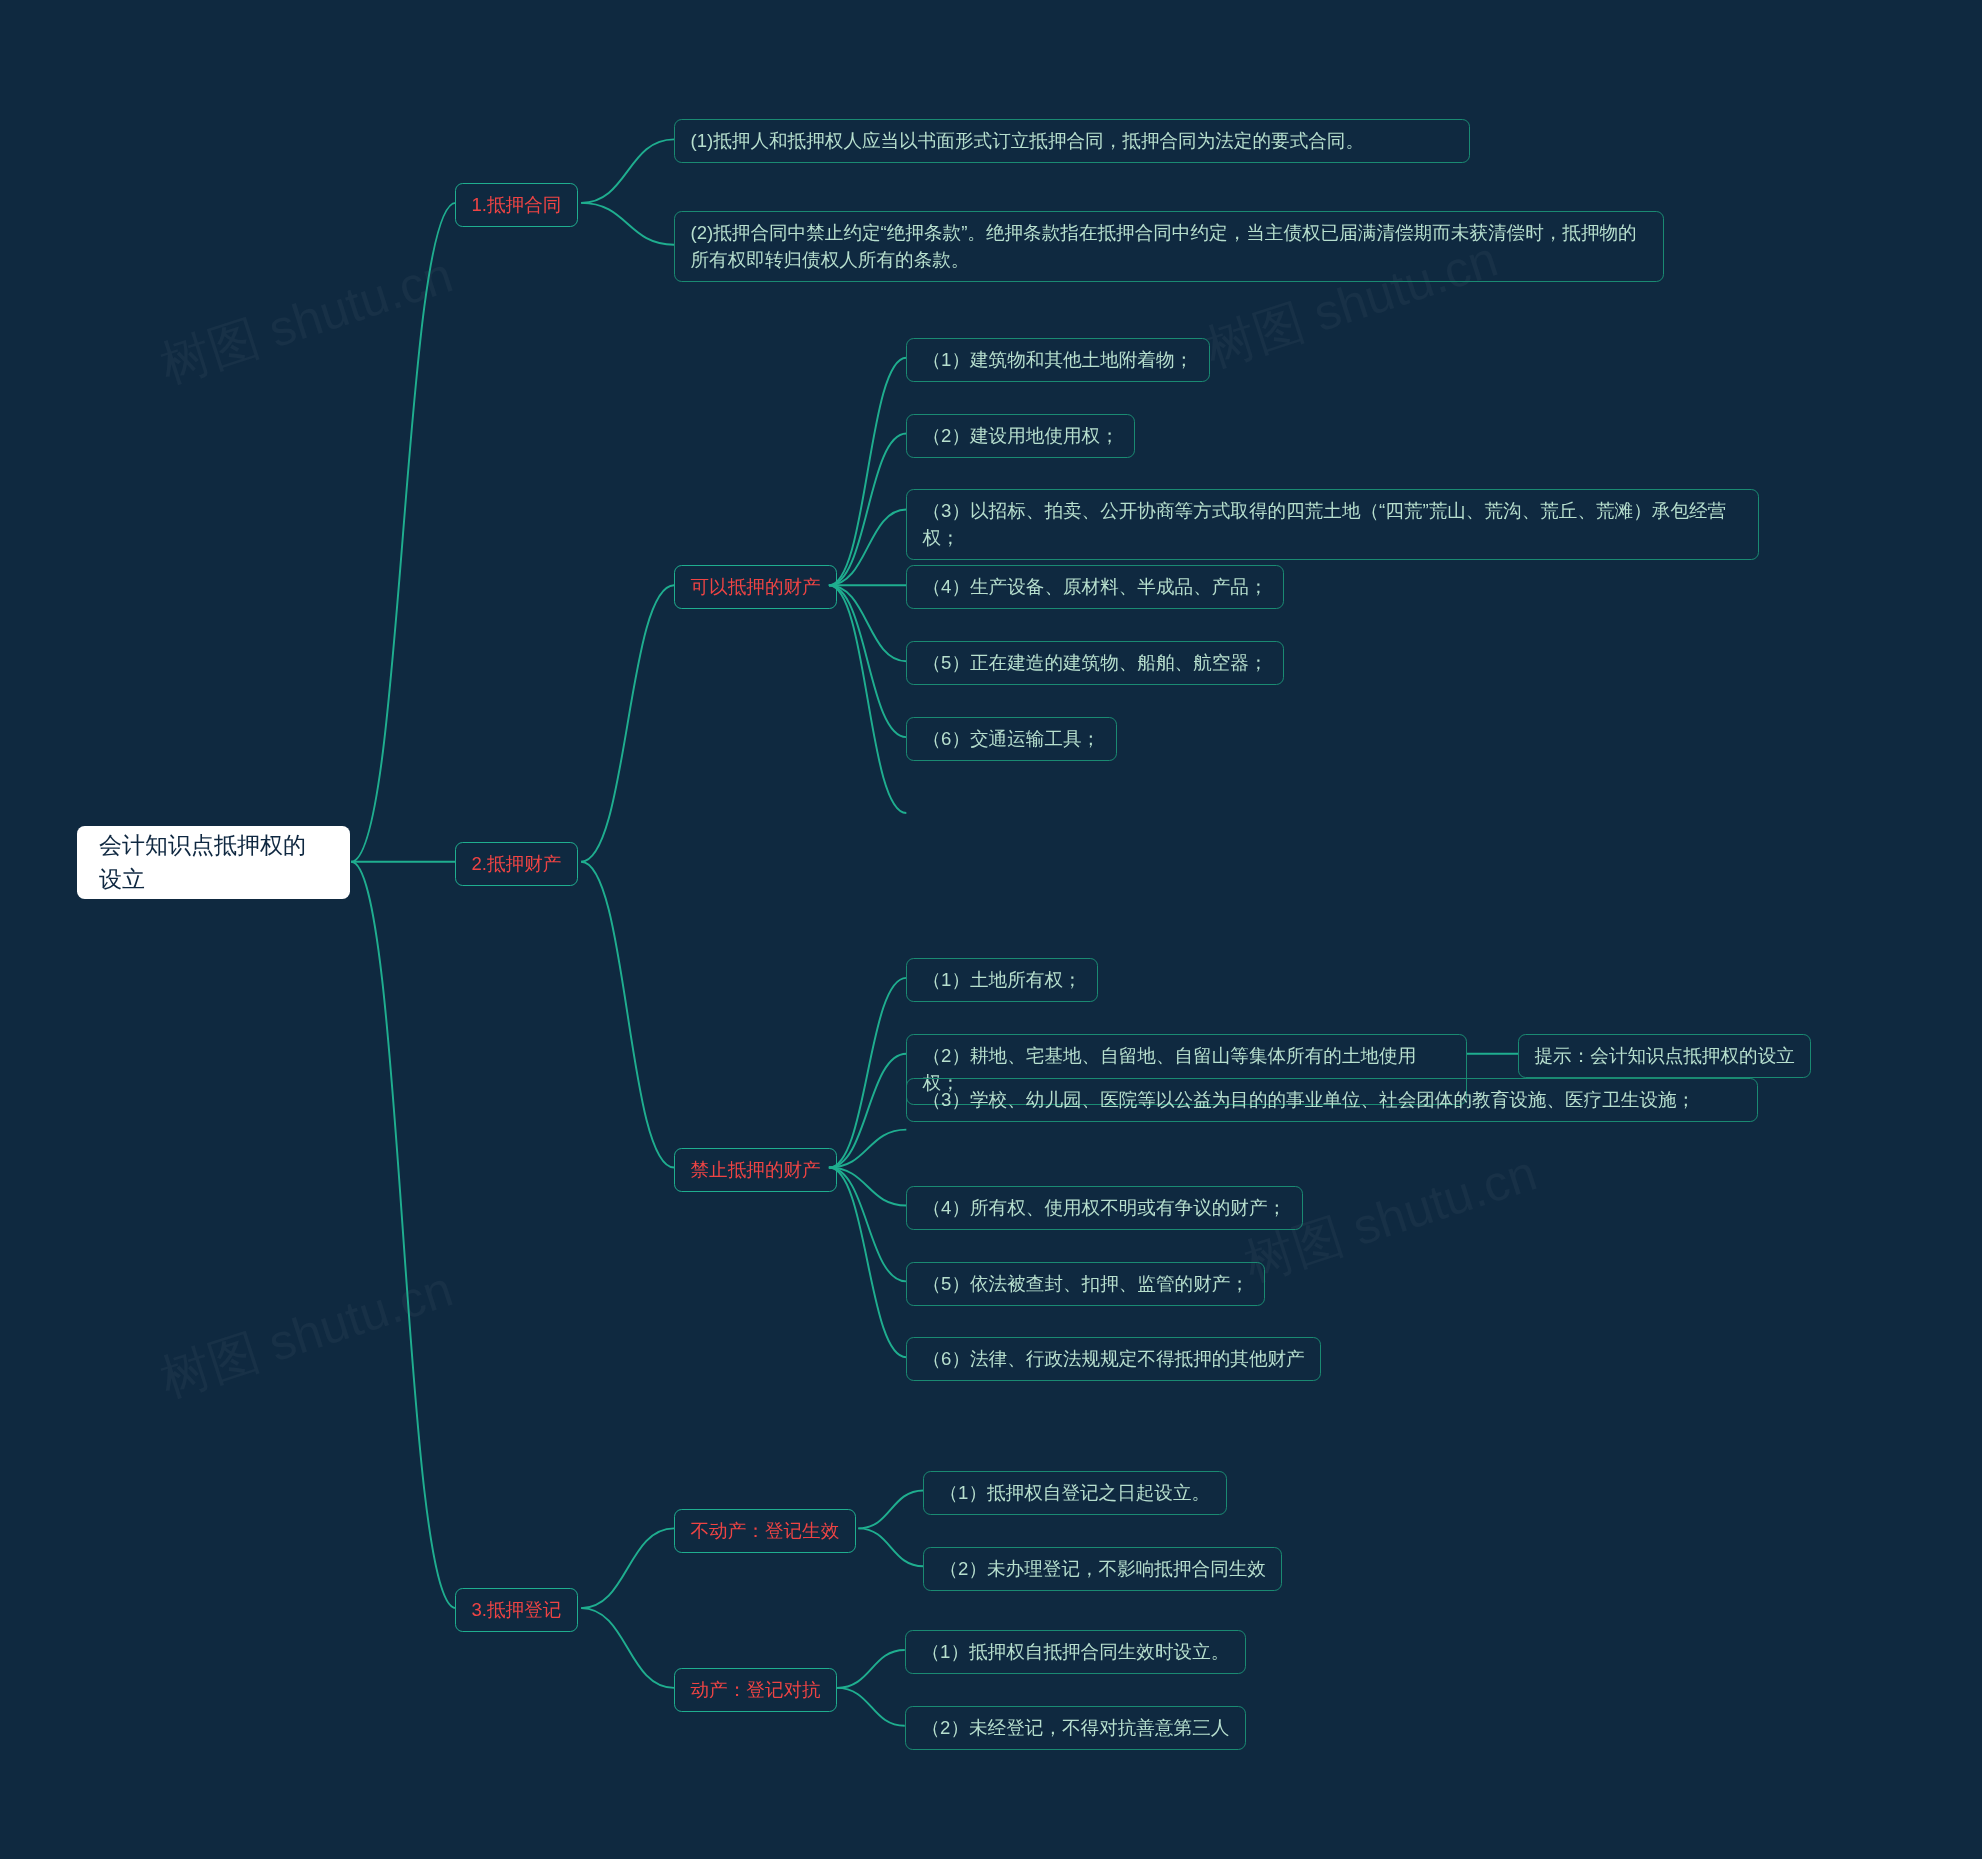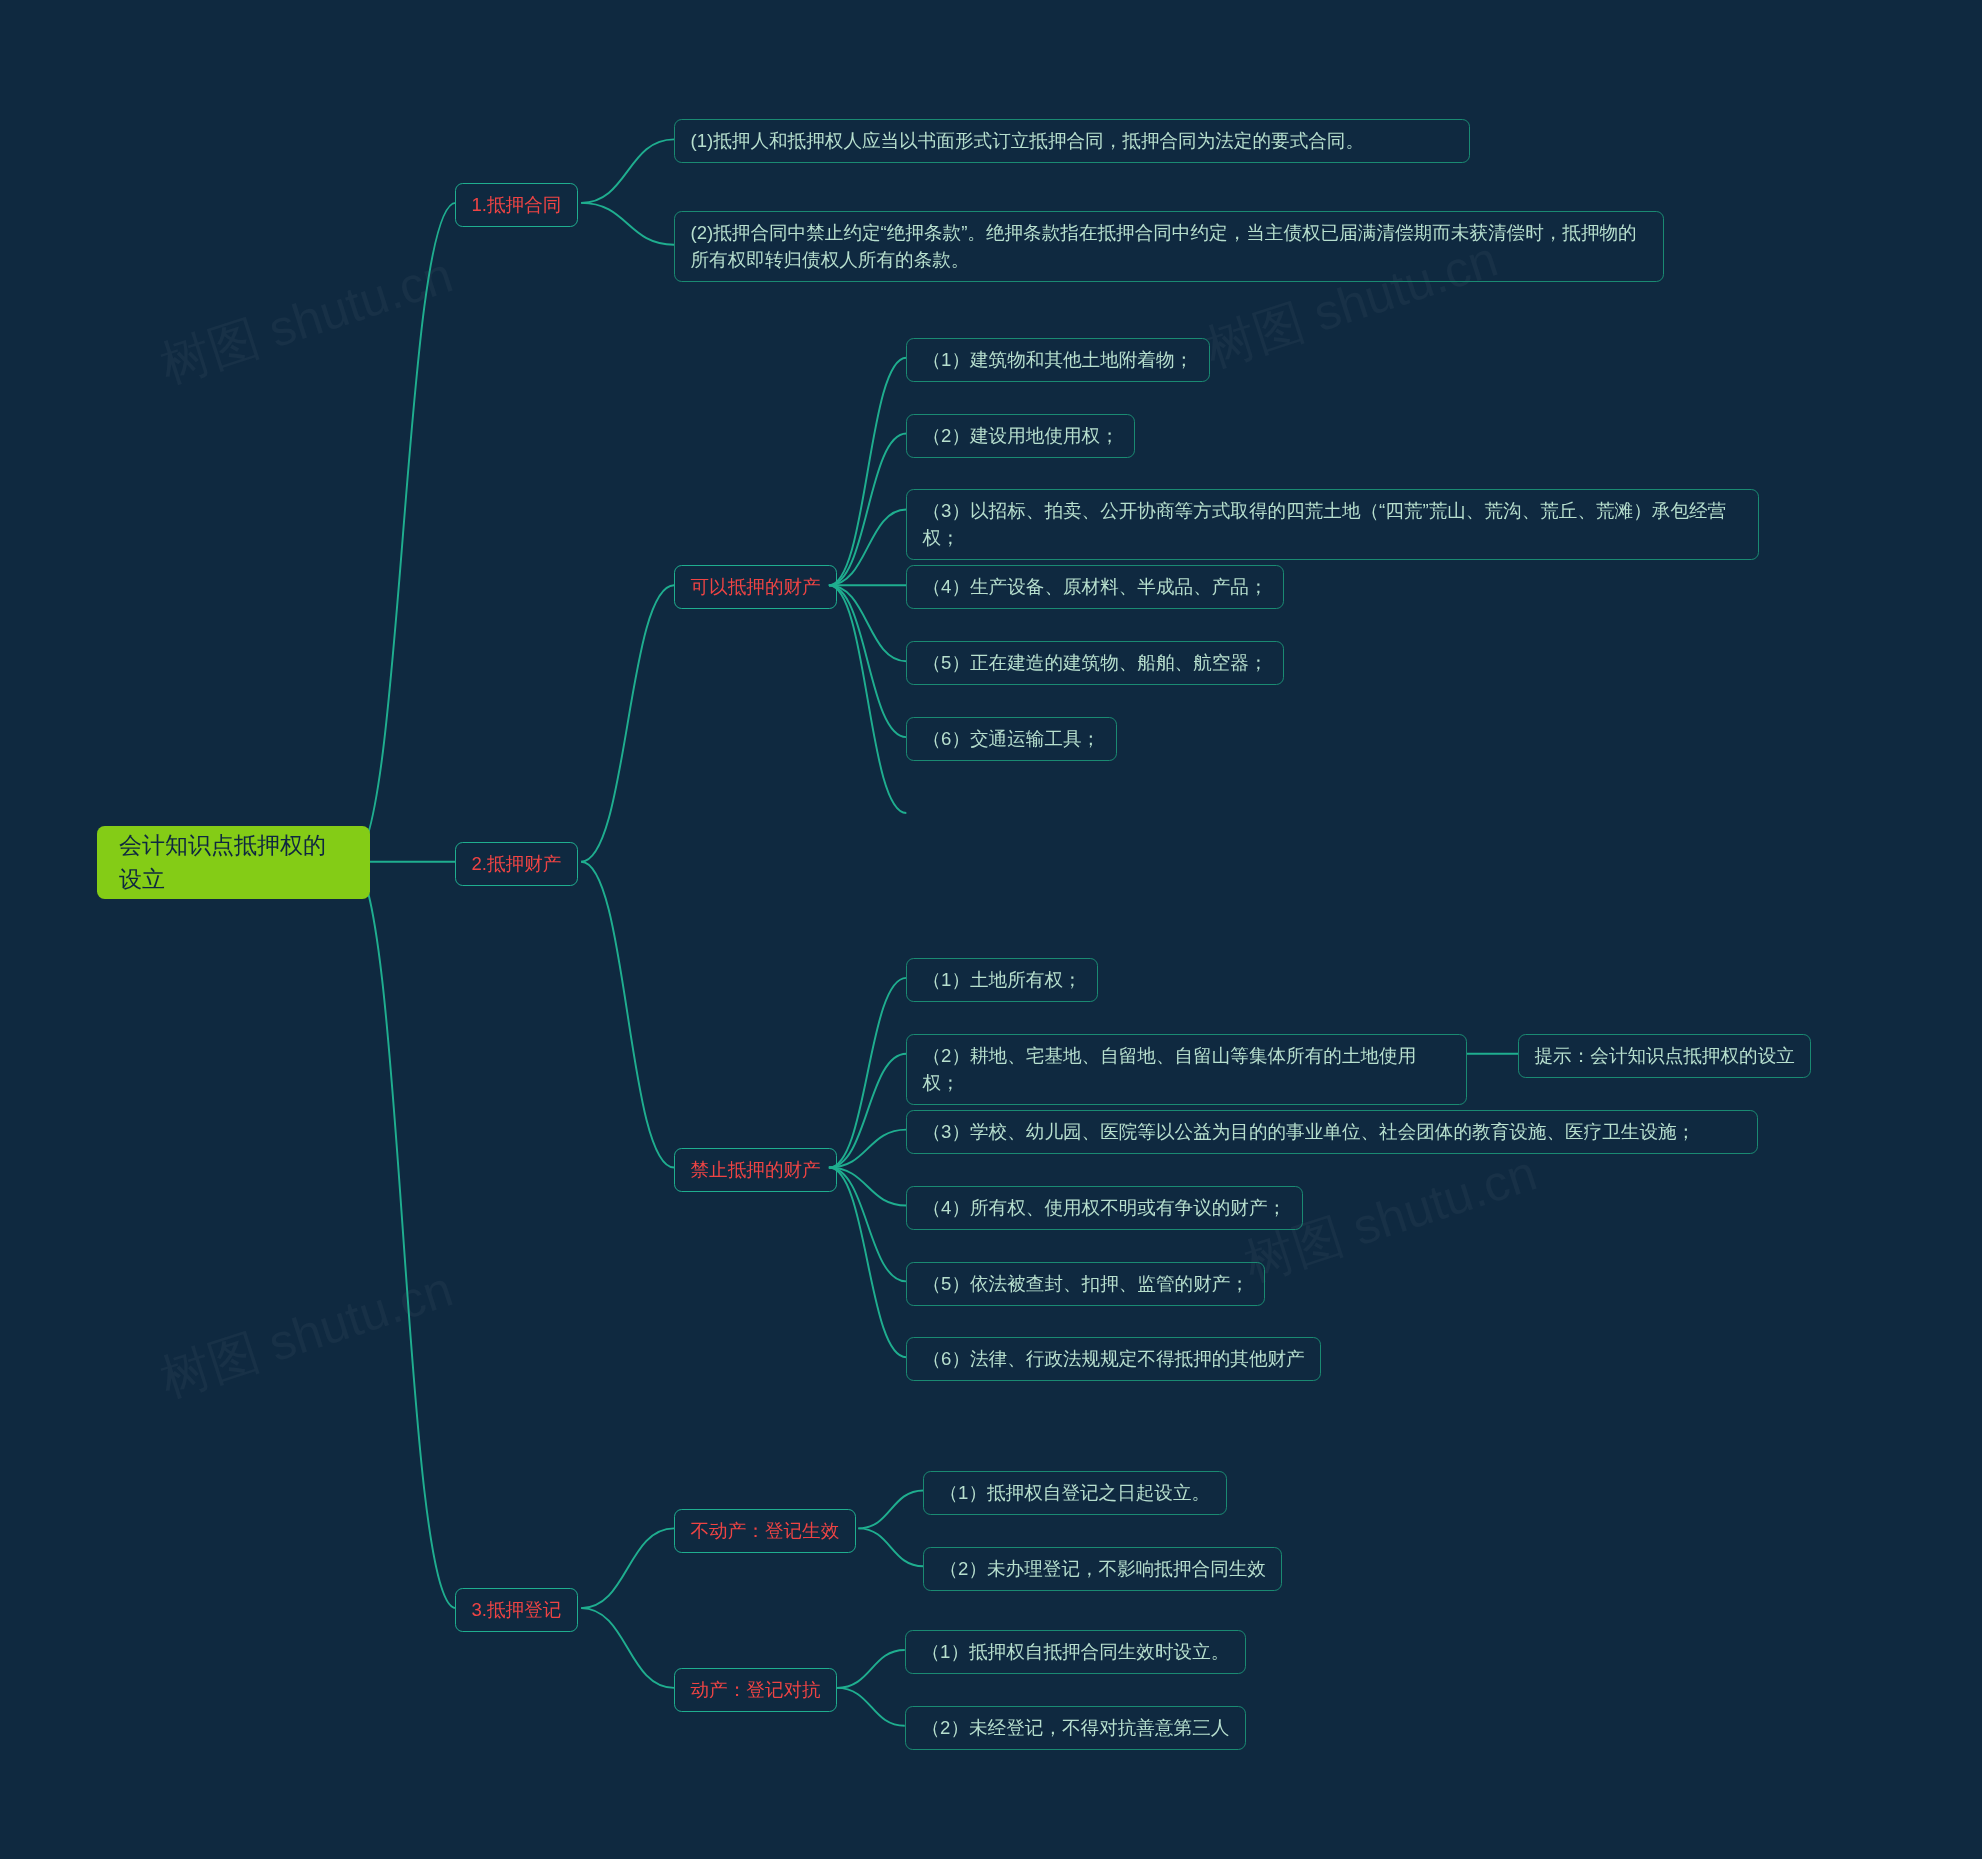--- a/index.html
+++ b/index.html
@@ -29,27 +29,26 @@
     position: absolute;
     border-radius: 7.7px;
     padding: 7.7px 15.5px;
     font-size: 18.6px;
     line-height: 1.45;
     display: flex;
     align-items: center;
     white-space: normal;
   }
   .root {
-    background: #84cc16;
+    background: #ffffff;
     color: #0e2740;
     font-size: 23px;
     font-weight: 500;
     border-radius: 7.7px;
     padding: 22px 22px;
-    margin-left: 20px;
   }
   .branch {
     border: 1.5px solid #1fae8f;
     color: #ef4444;
   }
   .leaf {
     border: 1.5px solid #1a8a72;
     color: #b7dfce;
   }
   .watermark {
@@ -128,21 +127,21 @@
   <div class="node leaf" style="left:906px; top:338px;">（1）建筑物和其他土地附着物；</div>
   <div class="node leaf" style="left:906px; top:414px;">（2）建设用地使用权；</div>
   <div class="node leaf" style="left:906px; top:489px; width:853px;">（3）以招标、拍卖、公开协商等方式取得的四荒土地（“四荒”荒山、荒沟、荒丘、荒滩）承包经营权；</div>
   <div class="node leaf" style="left:906px; top:565px;">（4）生产设备、原材料、半成品、产品；</div>
   <div class="node leaf" style="left:906px; top:641px;">（5）正在建造的建筑物、船舶、航空器；</div>
   <div class="node leaf" style="left:906px; top:717px;">（6）交通运输工具；</div>
 
   <div class="node leaf" style="left:906px; top:958px;">（1）土地所有权；</div>
   <div class="node leaf" style="left:906px; top:1034px; width:561px;">（2）耕地、宅基地、自留地、自留山等集体所有的土地使用权；</div>
   <div class="node leaf" style="left:1518px; top:1034px;">提示：会计知识点抵押权的设立</div>
-  <div class="node leaf" style="left:906px; top:1110px; width:852px;">（3）学校、幼儿园、医院等以公益为目的的事业单位、社会团体的教育设施、医疗卫生设施；</div>
+  <div class="node leaf" style="left:906px; top:1078px; width:852px;">（3）学校、幼儿园、医院等以公益为目的的事业单位、社会团体的教育设施、医疗卫生设施；</div>
   <div class="node leaf" style="left:906px; top:1186px;">（4）所有权、使用权不明或有争议的财产；</div>
   <div class="node leaf" style="left:906px; top:1262px;">（5）依法被查封、扣押、监管的财产；</div>
   <div class="node leaf" style="left:906px; top:1337px;">（6）法律、行政法规规定不得抵押的其他财产</div>
 
   <div class="node branch" style="left:674px; top:1509px;">不动产：登记生效</div>
   <div class="node branch" style="left:674px; top:1668px;">动产：登记对抗</div>
 
   <div class="node leaf" style="left:923px; top:1471px;">（1）抵押权自登记之日起设立。</div>
   <div class="node leaf" style="left:923px; top:1547px;">（2）未办理登记，不影响抵押合同生效</div>
 

